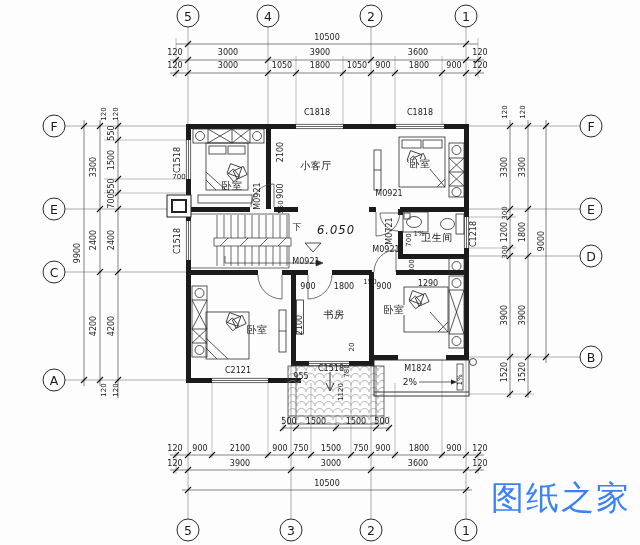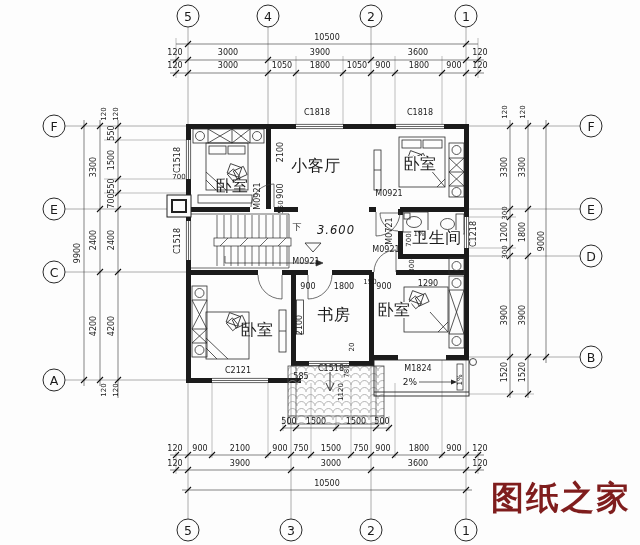--- a/index.html
+++ b/index.html
@@ -1,25 +1,25 @@
 <!DOCTYPE html>
 <html><head>
 <meta charset="utf-8">
 <style>
   html,body{margin:0;padding:0;background:#fff}
   .stage{position:relative;width:640px;height:545px;background:#fdfdfd;overflow:hidden}
   .stage svg{position:absolute;left:0;top:0;z-index:1}
   .lbl{position:absolute;z-index:2;transform:translate(-50%,-50%);font-family:"DejaVu Sans",sans-serif;color:#191919;line-height:1;white-space:nowrap;font-size:8px}
   .r{transform:translate(-50%,-50%) rotate(-90deg)}
   .s7{font-size:7px}
-  .room{font-size:16px;letter-spacing:0.5px}
+  .room{font-size:10px;letter-spacing:0.5px}
   .bg{background:#fdfdfd;padding:0 1px}
   .lvl{font-size:11.5px;font-style:italic;letter-spacing:1px}
   .bub{position:absolute;z-index:2;width:21px;height:21px;border:1.1px solid #2a2a2a;border-radius:50%;background:#fdfdfd;display:flex;align-items:center;justify-content:center;font-size:12.5px;font-family:"DejaVu Sans",sans-serif;color:#1a1a1a;transform:translate(-50%,-50%)}
-  .wm{position:absolute;z-index:3;left:561px;top:498px;transform:translate(-50%,-50%);font-family:"DejaVu Sans",sans-serif;font-weight:bold;font-size:33px;color:#7f1d1d;letter-spacing:2px;white-space:nowrap}
+  .wm{position:absolute;z-index:3;left:561px;top:498px;transform:translate(-50%,-50%);font-family:"DejaVu Sans",sans-serif;font-weight:normal;font-size:33px;color:#3b82f6;letter-spacing:2px;white-space:nowrap}
 </style>
 </head>
 <body>
 
 <div class="stage">
 
 <svg width="640" height="545" viewBox="0 0 640 545">
   <defs>
     <pattern id="fs" width="9" height="7" patternUnits="userSpaceOnUse">
       <path d="M0,7a4.5,4.5 0 0 1 9,0 M-4.5,0a4.5,4.5 0 0 1 9,0 M4.5,0a4.5,4.5 0 0 1 9,0" fill="none" stroke="#979797" stroke-width="0.7"></path>
@@ -300,34 +300,34 @@
 <span class="lbl" style="left:418px;top:369px">M1824</span>
 
 <span class="lbl room" style="left:232px;top:186px">卧室</span>
 <span class="lbl room" style="left:316px;top:166px">小客厅</span>
 <span class="lbl room bg" style="left:420px;top:164px">卧室</span>
 <span class="lbl room bg" style="left:437px;top:238px">卫生间</span>
 <span class="lbl room" style="left:334px;top:315px">书房</span>
 <span class="lbl room" style="left:257px;top:330px">卧室</span>
 <span class="lbl room bg" style="left:394px;top:310px">卧室</span>
 <span class="lbl" style="left:297px;top:227px;font-size:9px">下</span>
-<span class="lbl lvl" style="left:336px;top:231px">3.600</span>
+<span class="lbl lvl" style="left:336px;top:231px">6.050</span>
 
 <span class="lbl r" style="left:281px;top:152px">2100</span>
 <span class="lbl r" style="left:281px;top:191px">900</span>
 <span class="lbl r s7" style="left:281px;top:207px">550</span>
 <span class="lbl" style="left:179px;top:177px;font-size:7px">700</span>
 <span class="lbl" style="left:308px;top:287px">900</span>
 <span class="lbl" style="left:344px;top:287px">1800</span>
 <span class="lbl s7" style="left:370px;top:282px">150</span>
 <span class="lbl" style="left:384px;top:287px">900</span>
 <span class="lbl" style="left:428px;top:284px">1290</span>
 <span class="lbl r" style="left:300px;top:325px">2100</span>
 <span class="lbl r s7" style="left:352px;top:347px">20</span>
-<span class="lbl" style="left:301px;top:377px">585</span>
+<span class="lbl" style="left:301px;top:377px">955</span>
 <span class="lbl r s7" style="left:347px;top:371px">780</span>
 <span class="lbl r s7" style="left:341px;top:392px">1120</span>
 <span class="lbl r s7" style="left:409px;top:240px">700</span>
 <span class="lbl r s7" style="left:412px;top:266px">300</span>
 <span class="lbl s7" style="left:419px;top:234px">1%</span>
 <span class="lbl" style="left:410px;top:382px;font-size:9px">2%</span>
 <span class="lbl r s7" style="left:460px;top:380px">1%</span>
 
 <div class="wm">图纸之家</div>
 

